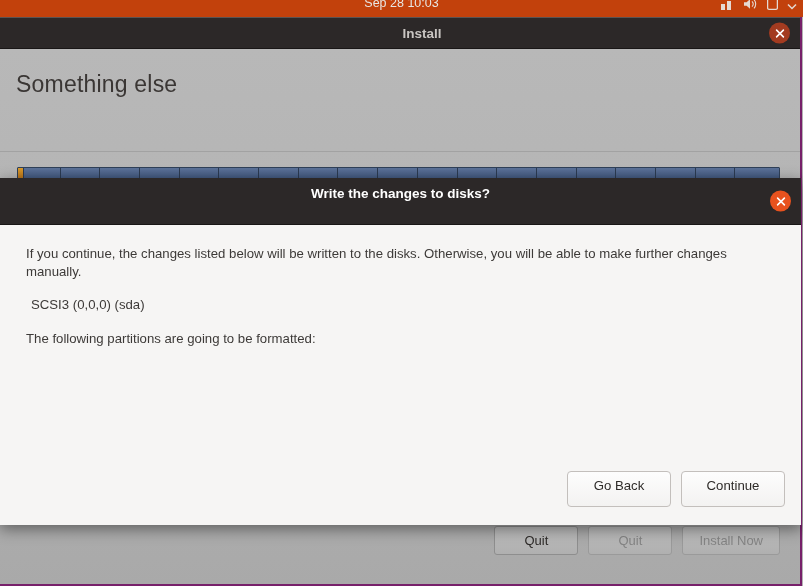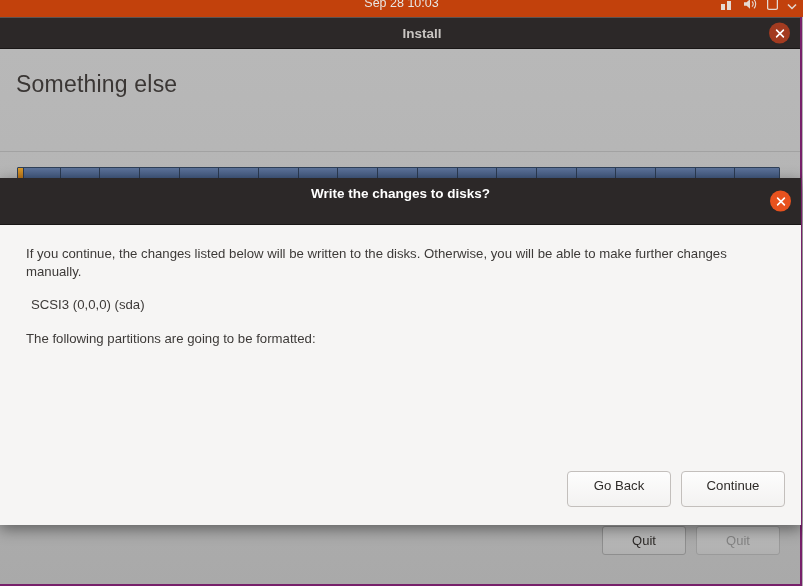--- a/index.html
+++ b/index.html
@@ -328,20 +328,21 @@
         </div>
         <div class="item">
           <span class="swatch" style="background:#2a4e84"></span>
           <span>sda6 (ext4)</span>
         </div>
       </div>
 
       <div id="install-actions">
         <div class="gbtn">Quit</div>
         <div class="gbtn disabled">Quit</div>
+        <div class="gbtn disabled">Install Now</div>
       </div>
 
     </div>
   </div>
 
   <div id="dialog">
 
     <div id="dialog-titlebar">
       <div class="dtitle">Write the changes to disks?</div>
       <div class="closebtn active">

